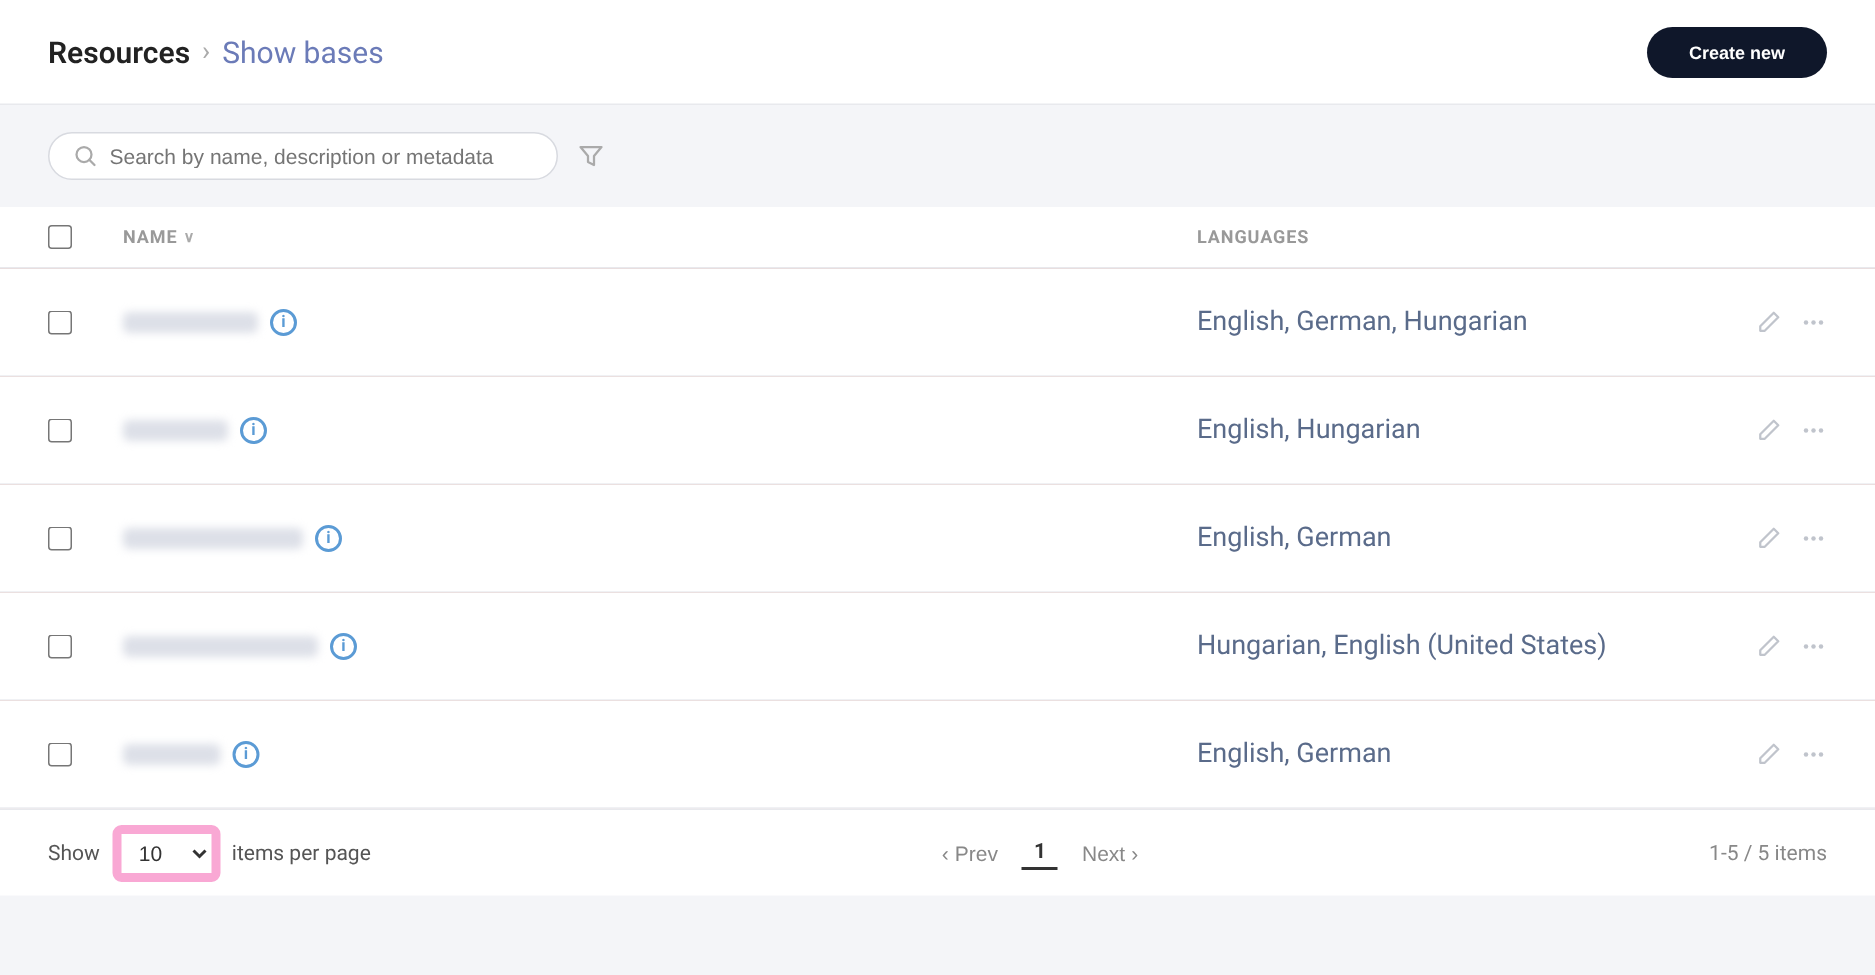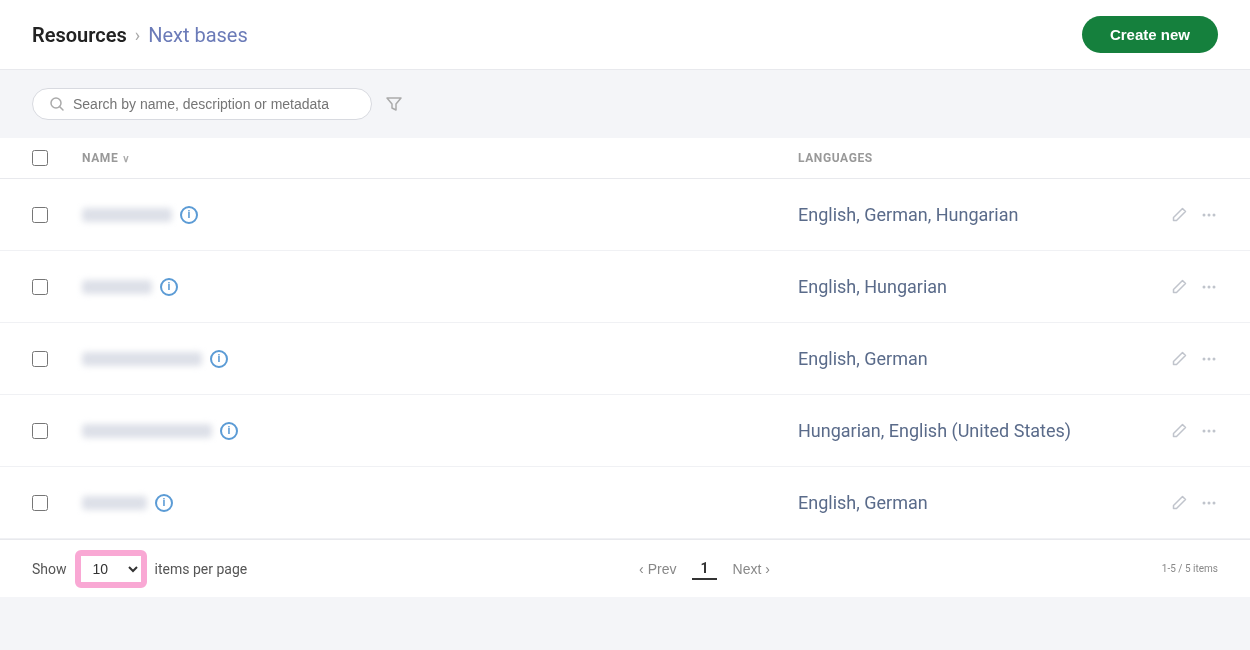--- a/index.html
+++ b/index.html
@@ -39,26 +39,26 @@
       color: #aaa;
       font-size: 18px;
     }
 
     .breadcrumb-current {
       color: #6b7bb8;
       font-weight: 400;
     }
 
     .create-new-btn {
-      background: #15803d;
+      background: #0f172a;
       color: #fff;
       border: none;
       border-radius: 24px;
       padding: 10px 28px;
-      font-size: 15px;
+      font-size: 12px;
       font-weight: 600;
       cursor: pointer;
       white-space: nowrap;
     }
 
     .search-bar-area {
       background: #f4f5f8;
       padding: 18px 32px;
       display: flex;
       align-items: center;
@@ -247,32 +247,32 @@
 
     .page-num {
       font-weight: 700;
       color: #333;
       font-size: 14px;
       padding: 2px 8px;
       border-bottom: 2px solid #333;
     }
 
     .page-count {
-      font-size: 10px;
+      font-size: 14px;
       color: #888;
     }
   </style>
 </head>
 <body>
 
 <div class="header">
   <div class="breadcrumb">
     <span class="breadcrumb-resources">Resources</span>
     <span class="breadcrumb-separator">›</span>
-    <span class="breadcrumb-current">Next bases</span>
+    <span class="breadcrumb-current">Show bases</span>
   </div>
   <button class="create-new-btn">Create new</button>
 </div>
 
 <div class="search-bar-area">
   <div class="search-input-wrapper">
     <svg class="search-icon-svg" width="16" height="16" viewBox="0 0 16 16" fill="none">
       <circle cx="7" cy="7" r="5" stroke="#aaa" stroke-width="1.5"></circle>
       <line x1="10.5" y1="10.5" x2="14" y2="14" stroke="#aaa" stroke-width="1.5" stroke-linecap="round"></line>
     </svg>

